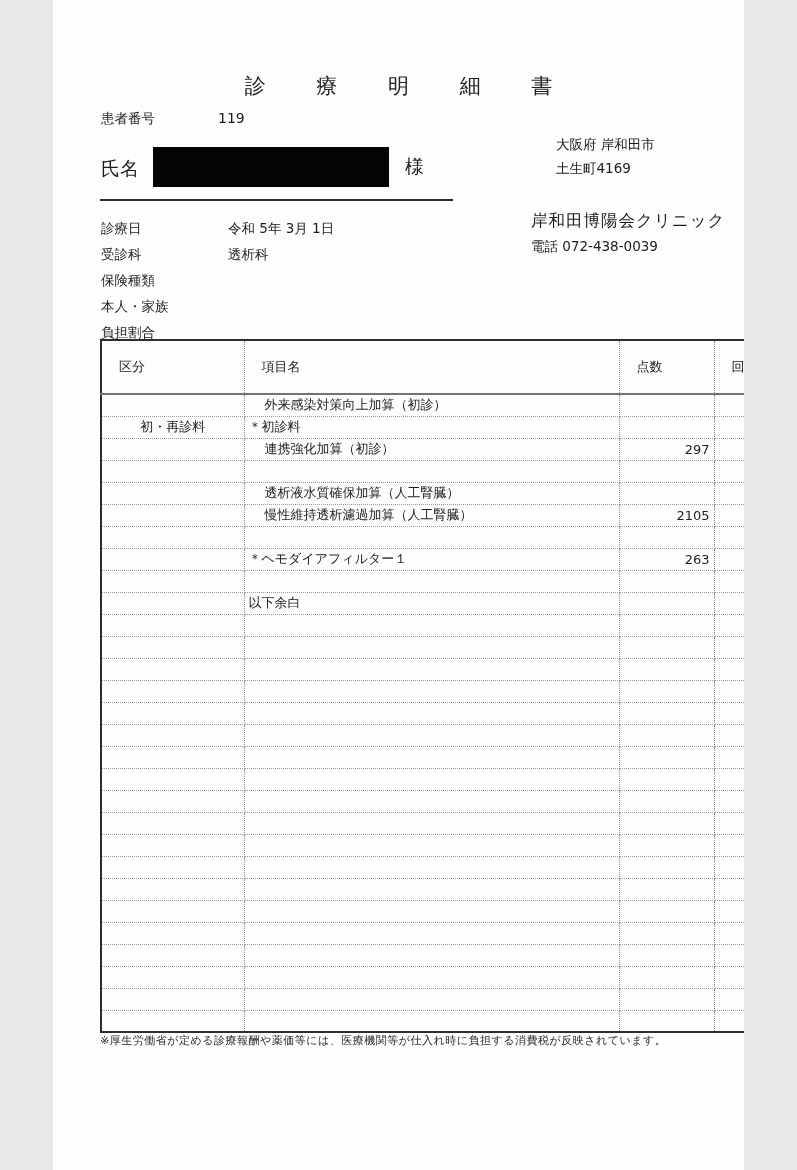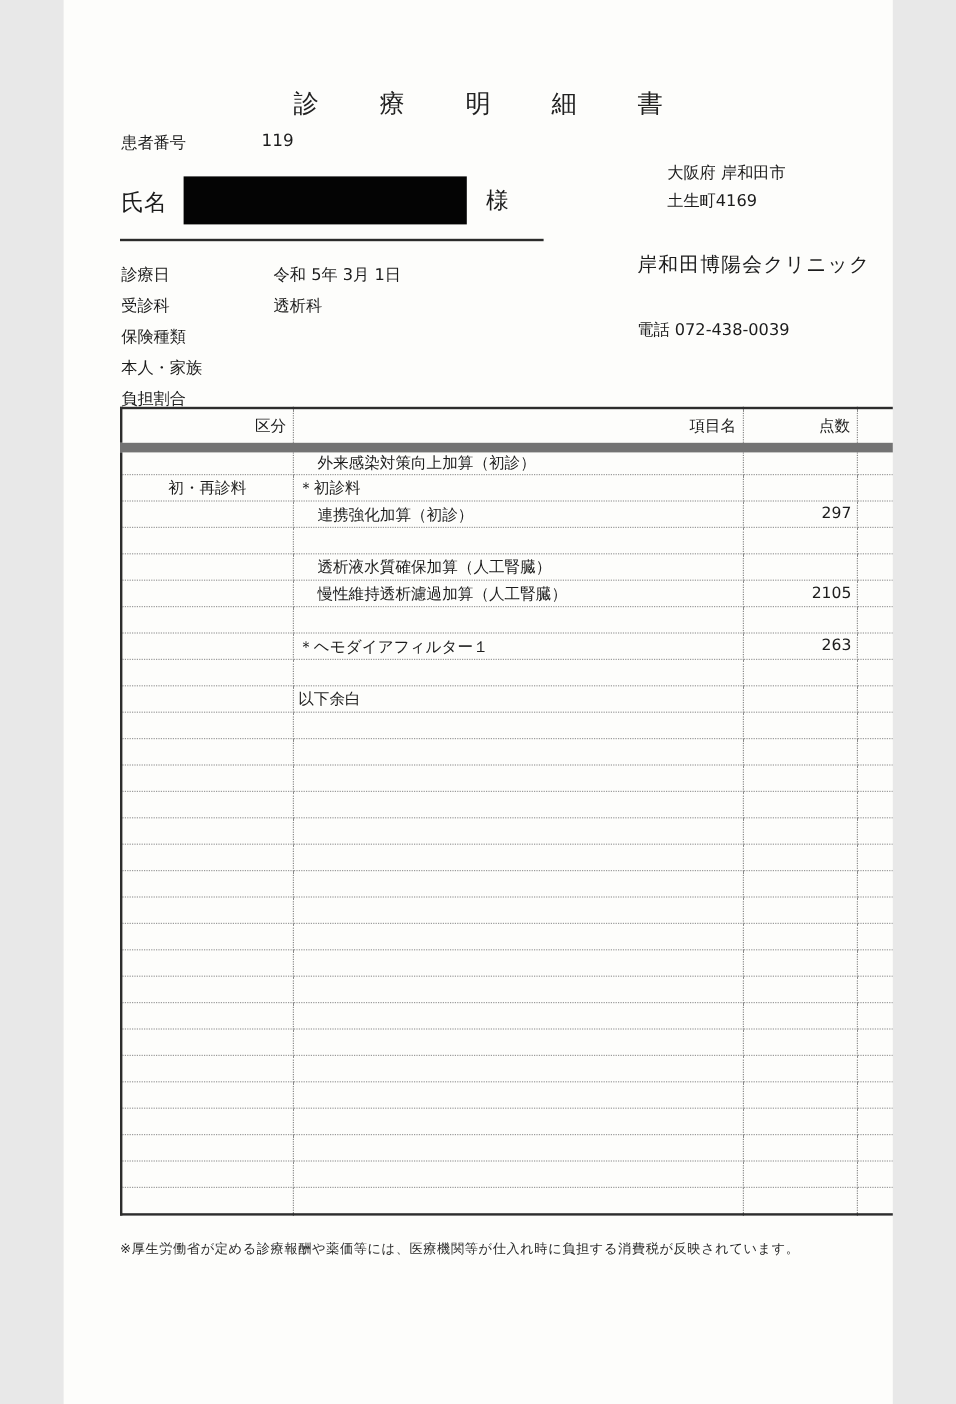--- a/index.html
+++ b/index.html
@@ -84,21 +84,20 @@
   .clinic-name {
     position: absolute;
     top: 210px; left: 478px;
     font-size: 16.5px;
     letter-spacing: 1px;
   }
   .clinic-phone {
     position: absolute;
     top: 238px; left: 478px;
     font-size: 13.5px;
-    margin-top: 28px;
   }
 
   
   .visit-info {
     position: absolute;
     top: 220px; left: 48px;
     font-size: 13.5px;
   }
   .visit-info .row { position: relative; height: 26px; }
   .visit-info .row .label { position: absolute; left: 0; white-space: nowrap; }
@@ -117,24 +116,24 @@
     border: 2px solid #2d2d2d;
     font-size: 13px;
   }
   table.statement col.c-cat   { width: 143px; }
   table.statement col.c-item  { width: 375px; }
   table.statement col.c-pts   { width: 95px;  }
   table.statement col.c-cnt   { width: 95px;  }
   table.statement th {
     height: 24px;
     font-weight: normal;
-    text-align: right;
-    border-bottom: 8px solid #737373;
+    text-align: left;
+    border-bottom: 2px solid #737373;
     border-right: 1px dotted #8a8a8a;
-    padding: 5px;
+    padding: 17px;
   }
   table.statement th:last-child { border-right: none; }
   table.statement td {
     height: 22px;
     padding: 0 4px;
     border-right: 1px dotted #8a8a8a;
     border-bottom: 1px dotted #9a9a9a;
     overflow: hidden;
     white-space: nowrap;
   }

